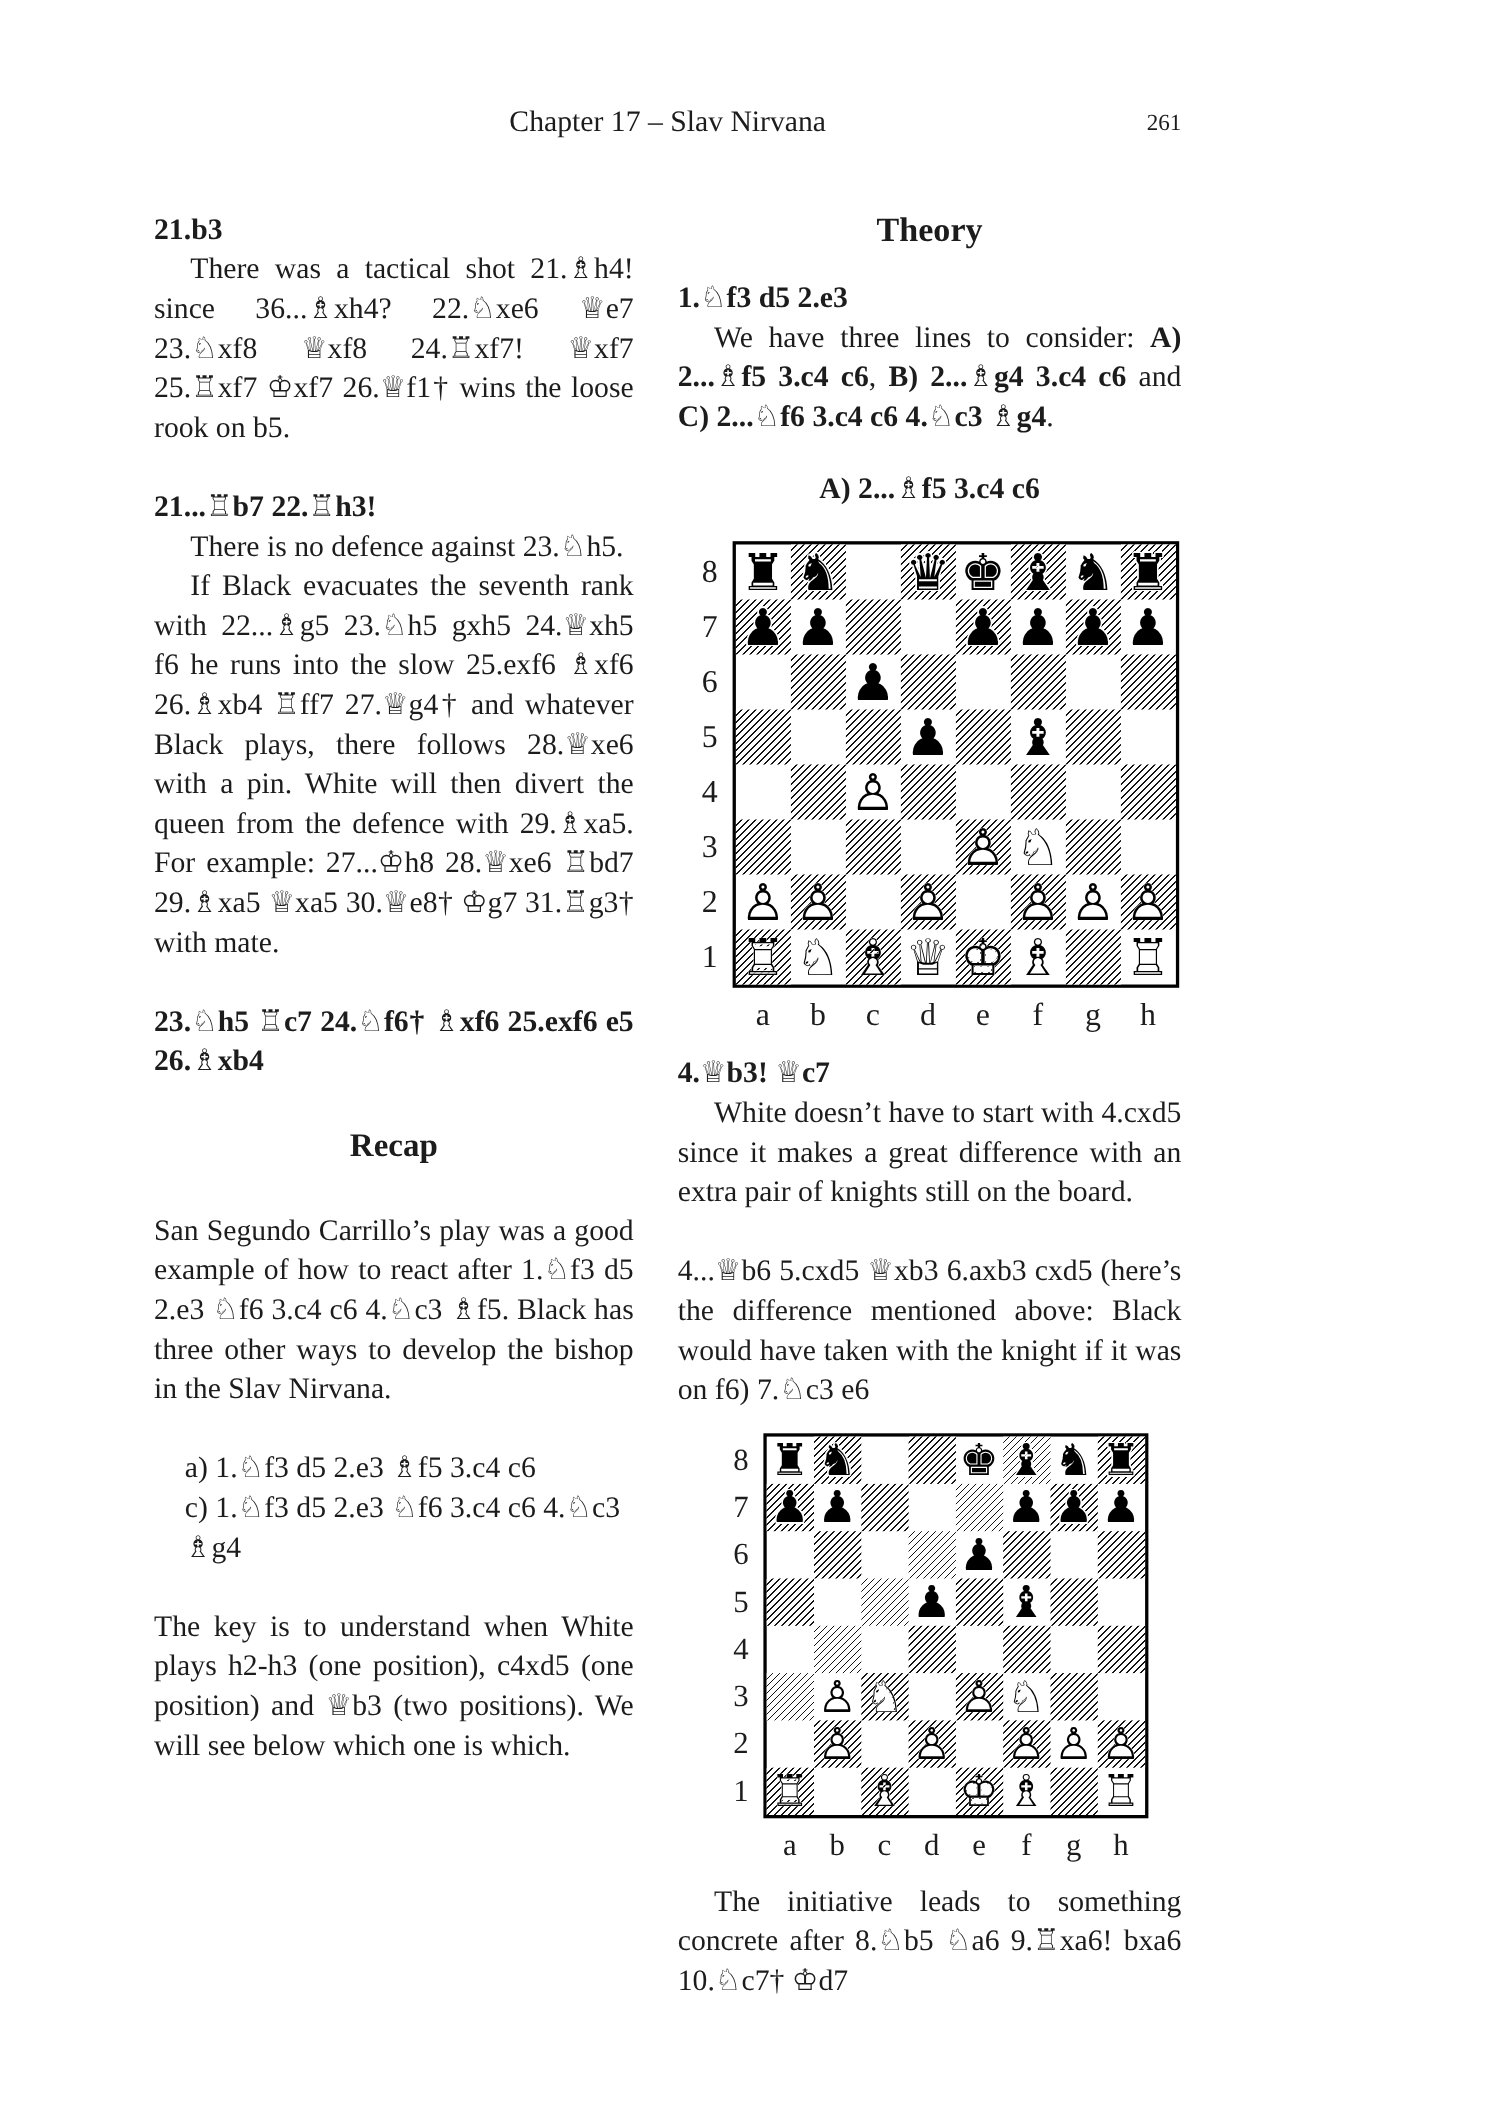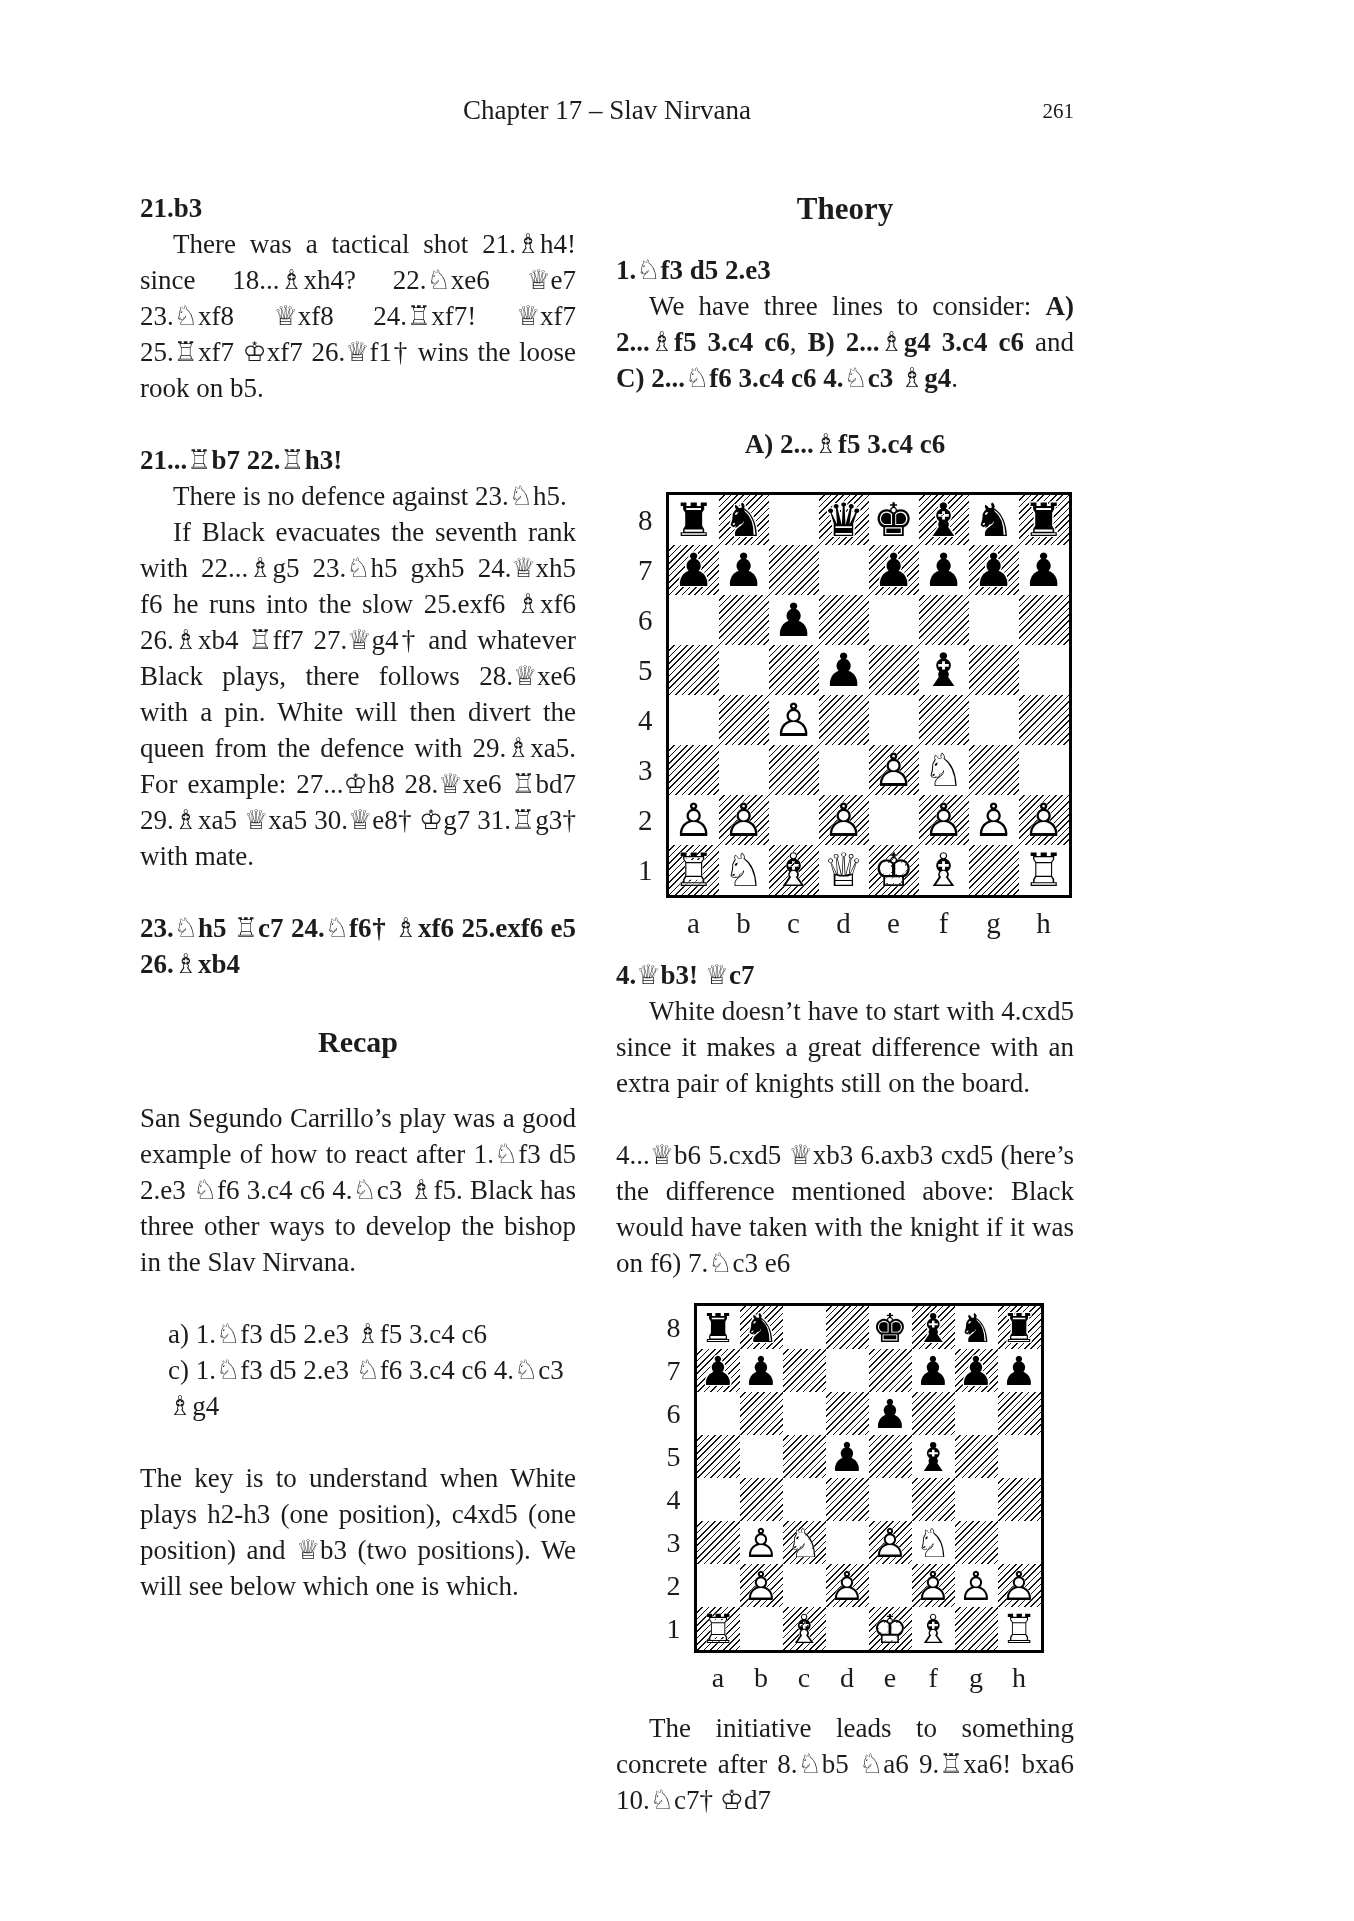--- a/index.html
+++ b/index.html
@@ -56,21 +56,21 @@
 
   <div class="header">
     <div class="title">Chapter 17 – Slav Nirvana</div>
     <div class="pageno">261</div>
   </div>
 
   <div class="cols">
 
     <div class="col-left">
       <div class="mvb">21.b3</div>
-      <div class="p ind">There was a tactical shot 21.♗h4! since 18...♗xh4? 22.♘xe6 ♕e7 23.♘xf8 ♕xf8 24.♖xf7! ♕xf7 25.♖xf7 ♔xf7 26.♕f1† wins the loose rook on b5.</div>
+      <div class="p ind">There was a tactical shot 21.♗h4! since 36...♗xh4? 22.♘xe6 ♕e7 23.♘xf8 ♕xf8 24.♖xf7! ♕xf7 25.♖xf7 ♔xf7 26.♕f1† wins the loose rook on b5.</div>
 
       <div class="mvb gap-top">21...♖b7 22.♖h3!</div>
       <div class="p ind">There is no defence against 23.♘h5.</div>
 
       <div class="p ind">If Black evacuates the seventh rank with 22...♗g5 23.♘h5 gxh5 24.♕xh5 f6 he runs into the slow 25.exf6 ♗xf6 26.♗xb4 ♖ff7 27.♕g4† and whatever Black plays, there follows 28.♕xe6 with a pin. White will then divert the queen from the defence with 29.♗xa5. For example: 27...♔h8 28.♕xe6 ♖bd7 29.♗xa5 ♕xa5 30.♕e8† ♔g7 31.♖g3† with mate.</div>
 
       <div class="mvb jfull gap-top">23.♘h5 ♖c7 24.♘f6† ♗xf6 25.exf6 e5</div>
       <div class="mvb">26.♗xb4</div>
 
       <div class="recap-h">Recap</div>

